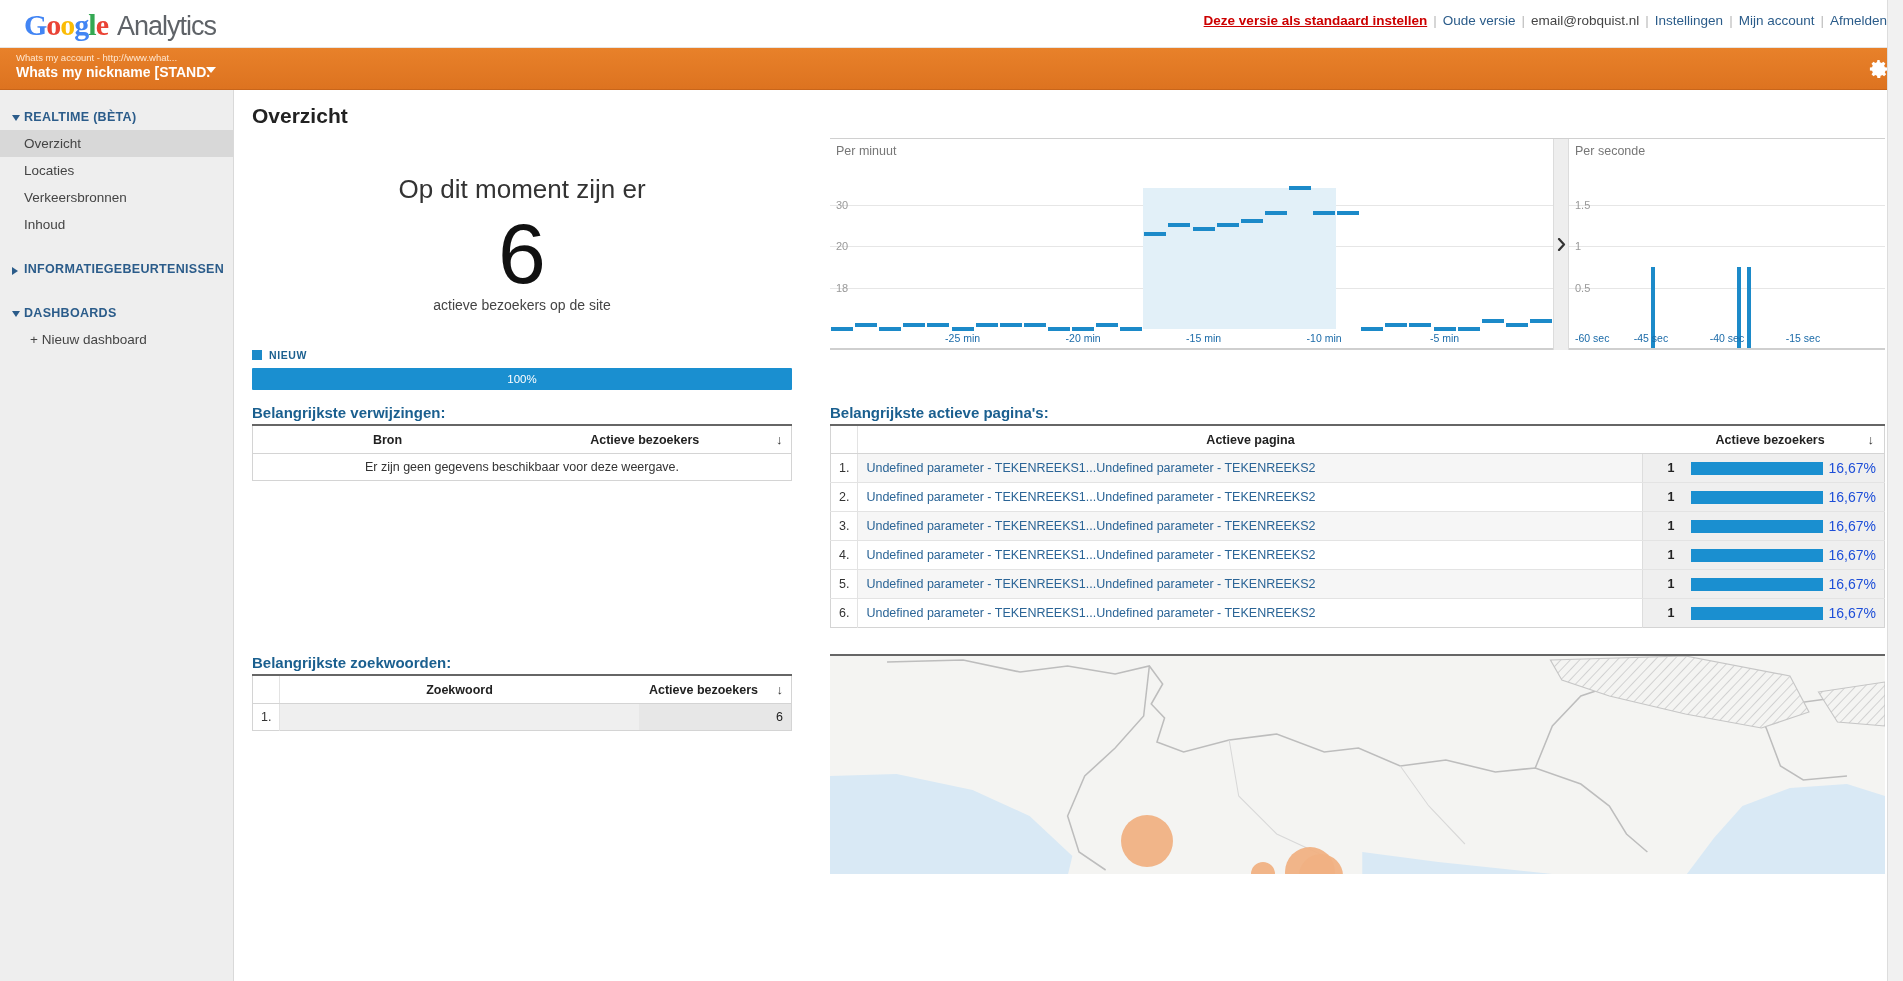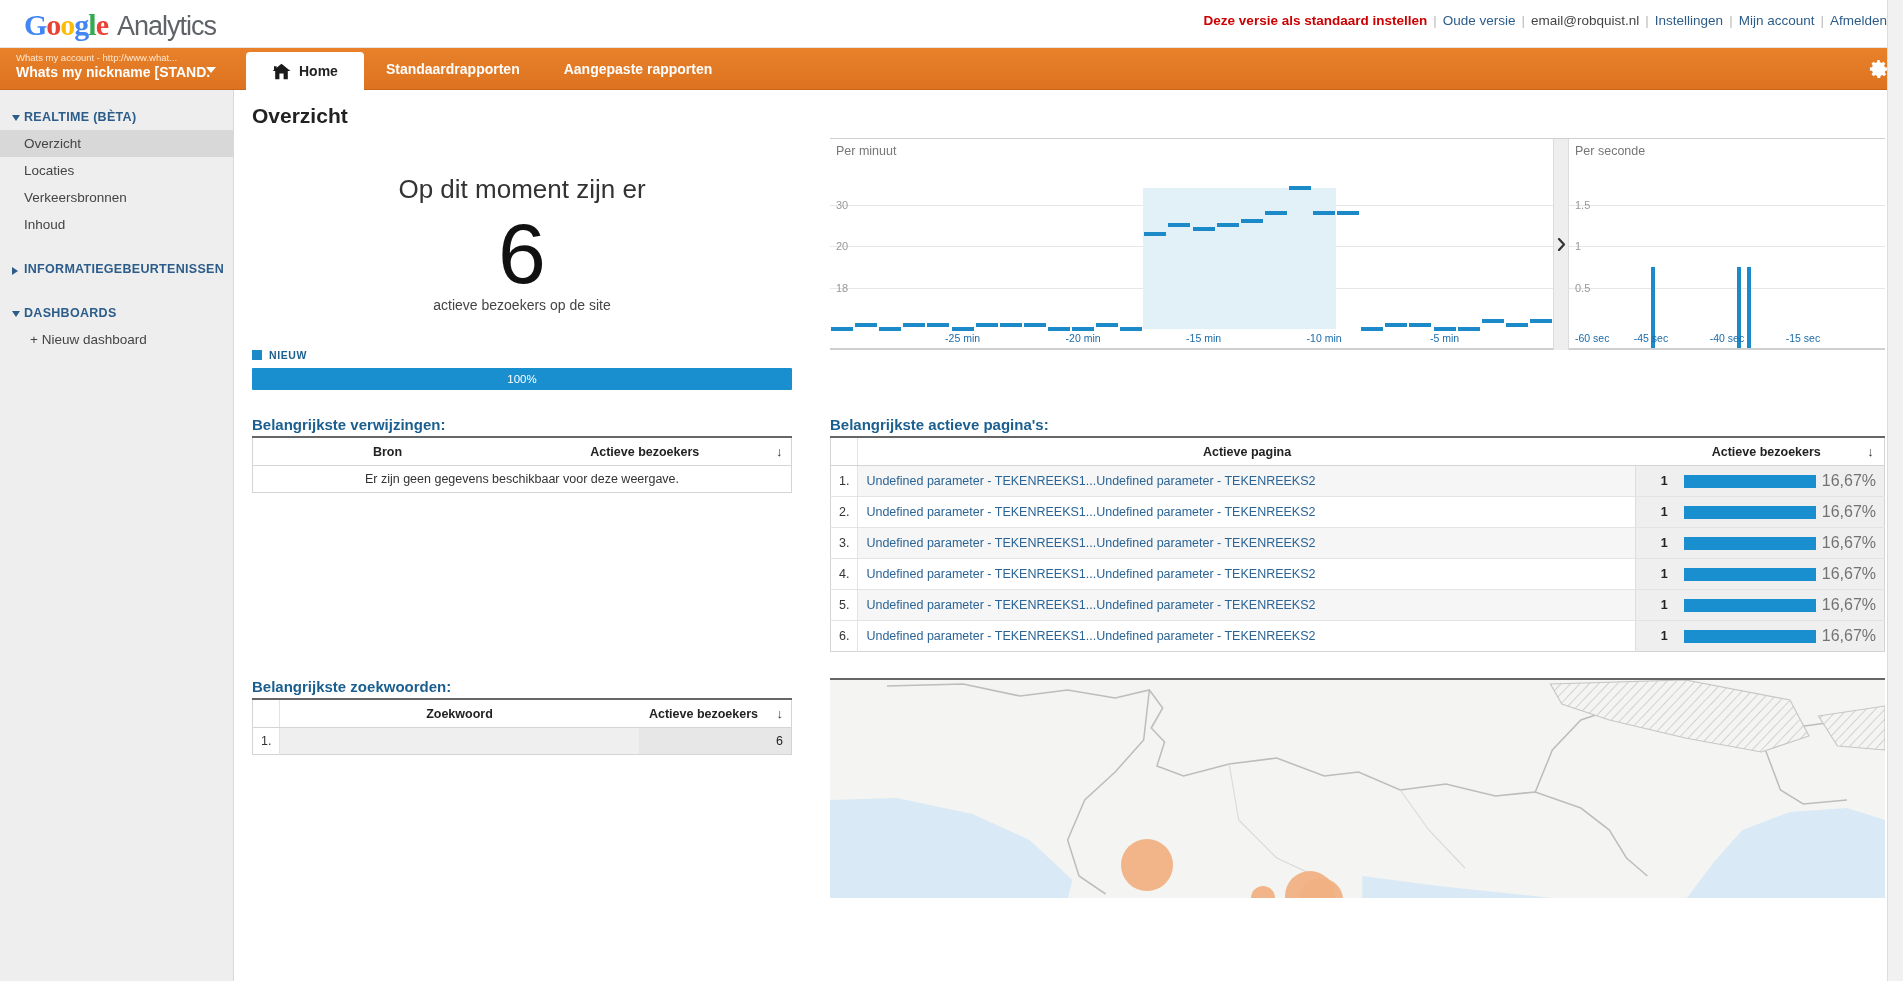--- a/index.html
+++ b/index.html
@@ -40,21 +40,21 @@
   }
 
   .toplinks {
     position: absolute;
     right: 16px; top: 13px;
     font-size: 13.5px;
     white-space: nowrap;
     color: #888;
   }
   .toplinks a { text-decoration: none; color: #2b5c8a; }
-  .toplinks a.redlink { color:#cc0000; font-weight: bold; }
+  .toplinks a.redlink { color:#cc0000; text-decoration: underline; font-weight: bold; }
   .toplinks .sep { color:#b9b9b9; margin: 0 6px; }
   .toplinks .plain { color:#444; }
 
   
   .orangebar {
     position: relative;
     height: 42px;
     background: linear-gradient(to bottom, #e8812a 0%, #dd7320 100%);
     border-bottom: 1px solid #c8651a;
   }
@@ -196,21 +196,21 @@
   }
   .tbl td { padding:6px 8px; border-bottom:1px solid #e3e3e3; }
   .tbl tr:last-child td { border-bottom:none; }
   .cell-idx { width:22px; text-align:right; color:#333; background:#fff; border-right:1px solid #e3e3e3; }
   .cell-empty { text-align:center; color:#333; }
   .rowlink { color:#2a6496; text-decoration:none; }
   .cell-num { text-align:right; font-weight:bold; width:40px; background:#efefef; border-left:1px solid #ddd; }
   .cell-bar { width:160px; background:#efefef; padding:6px 6px; }
   .barwrap { display:flex; align-items:center; }
   .bar-blue { height:13px; background:#1a8fd0; }
-  .bar-pct { font-size:16px; color:#737373; margin-left:6px; white-space:nowrap; }
+  .bar-pct { font-size:14px; color:#1d4ed8; margin-left:6px; white-space:nowrap; }
   .zebra-odd { background:#f6f6f6; }
   .sortarrow { font-size:13px; color:#333; }
 
   .kw-val { text-align:right; font-weight:normal; background:#e7e7e7; width:100px; }
   .kw-blank { background:#efefef; }
 
   
   .map-shell {
     border-top:2px solid #666;
     height: 220px; position:relative; overflow:hidden; background:#f4f4f2;
@@ -233,37 +233,20 @@
   </div>
 </div>
 
 <div class="orangebar">
   <div class="acct-select">
     <div class="line1">Whats my account - http://www.what...</div>
     <div class="line2">Whats my nickname [STAND...</div>
     <div class="caret"></div>
   </div>
 
-  <div class="tabs">
-    <div class="tab active">
-      <span class="home-icon">
-        <svg width="19" height="17" viewBox="0 0 19 17" aria-hidden="true">
-          <path d="M9.5 0.8 L18.4 8.1 L15.8 8.1 L15.8 16.2 L11.6 16.2 L11.6 10.6 L7.4 10.6 L7.4 16.2 L3.2 16.2 L3.2 8.1 L0.6 8.1 Z" fill="#1a1a1a"></path>
-          <path d="M2.0 3.3 L4.6 3.3 L4.6 5.6 L2.0 7.6 Z" fill="#1a1a1a"></path>
-        </svg>
-      </span>
-      <span>Home</span>
-    </div>
-    <div class="tab">
-      <span>Standaardrapporten</span>
-    </div>
-    <div class="tab">
-      <span>Aangepaste rapporten</span>
-    </div>
-  </div>
 
   <div class="gear-btn">
     <svg width="20" height="20" viewBox="0 0 20 20" aria-hidden="true">
       <path d="M10 6.4a3.6 3.6 0 1 0 0 7.2 3.6 3.6 0 0 0 0-7.2zm0 5.2a1.6 1.6 0 1 1 0-3.2 1.6 1.6 0 0 1 0 3.2z" fill="#fff"></path>
       <path d="M18 11.4v-2.8l-2.2-.4a6.1 6.1 0 0 0-.7-1.7l1.3-1.8-2-2-1.8 1.3a6.1 6.1 0 0 0-1.7-.7L10.6 1.1H8.4L8 3.3c-.6.15-1.15.4-1.7.7L4.5 2.7l-2 2 1.3 1.8c-.3.55-.55 1.1-.7 1.7l-2.2.4v2.8l2.2.4c.15.6.4 1.15.7 1.7l-1.3 1.8 2 2 1.8-1.3c.55.3 1.1.55 1.7.7l.4 2.2h2.8l.4-2.2c.6-.15 1.15-.4 1.7-.7l1.8 1.3 2-2-1.3-1.8c.3-.55.55-1.1.7-1.7l2.2-.4z" fill="#fff"></path>
     </svg>
   </div>
 </div>
 
 <div class="body-wrap">
@@ -396,21 +379,21 @@
               <div class="xlabel" style="left: 82px; transform: translateX(-50%);">-45 sec</div>
               <div class="xlabel" style="left: 158px; transform: translateX(-50%);">-40 sec</div>
               <div class="xlabel" style="left: 234px; transform: translateX(-50%);">-15 sec</div>
               <div class="chart-baseline"></div>
             </div>
 
         </div>
       </div>
     </div>
 
-    <div class="row" style="margin-top:26px;">
+    <div class="row" style="margin-top:14px;">
 
       <div class="col-left">
         <div class="sect-title">Belangrijkste verwijzingen:</div>
         <table class="tbl">
           <thead>
             <tr>
               <th style="width:50%;">Bron</th>
               <th>Actieve bezoekers</th>
               <th style="width:24px;"><span class="sortarrow">↓</span></th>
             </tr>

